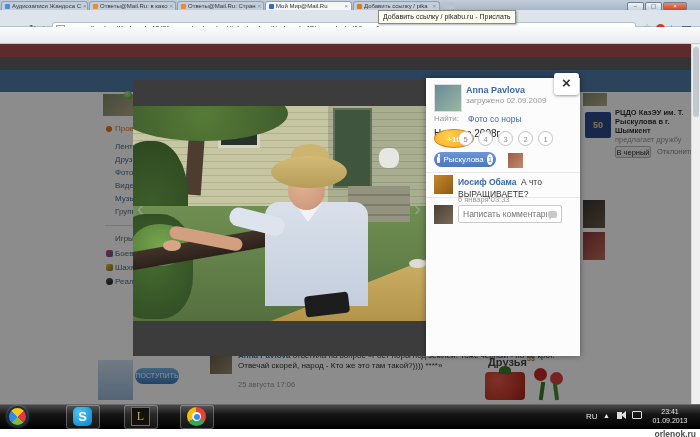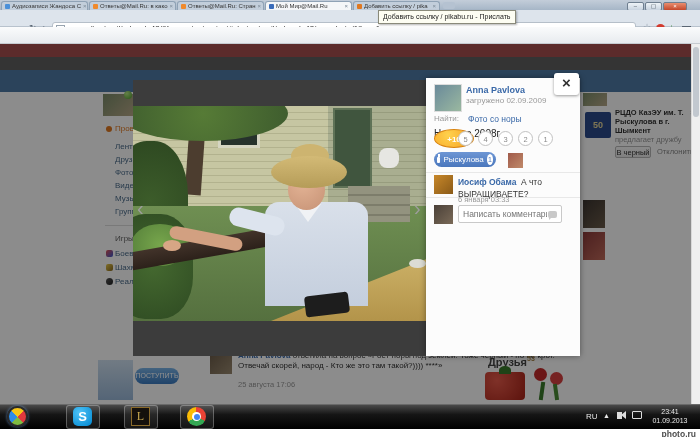--- a/index.html
+++ b/index.html
@@ -368,15 +368,15 @@
   <div class="abs" style="left:617px;top:412px;width:5px;height:7px;background:#ddd;z-index:31;">
     <div style="position:absolute;left:4px;top:-1px;width:0;height:0;border-right:5px solid #ddd;border-top:4.5px solid transparent;border-bottom:4.5px solid transparent;"></div>
   </div>
   <div class="abs" style="left:632px;top:411px;width:10px;height:8px;border:1px solid #ddd;border-radius:1px;box-sizing:border-box;z-index:31;"></div>
   <div class="abs traytxt" style="left:645px;top:407px;width:50px;text-align:center;line-height:9px;">
     <div>23:41</div>
     <div>01.09.2013</div>
   </div>
 
   <div class="abs bottomstrip"></div>
-  <span class="abs watermark">photo.ru</span>
+  <span class="abs watermark">orlenok.ru</span>
 
 </div>
 
 </body></html>

